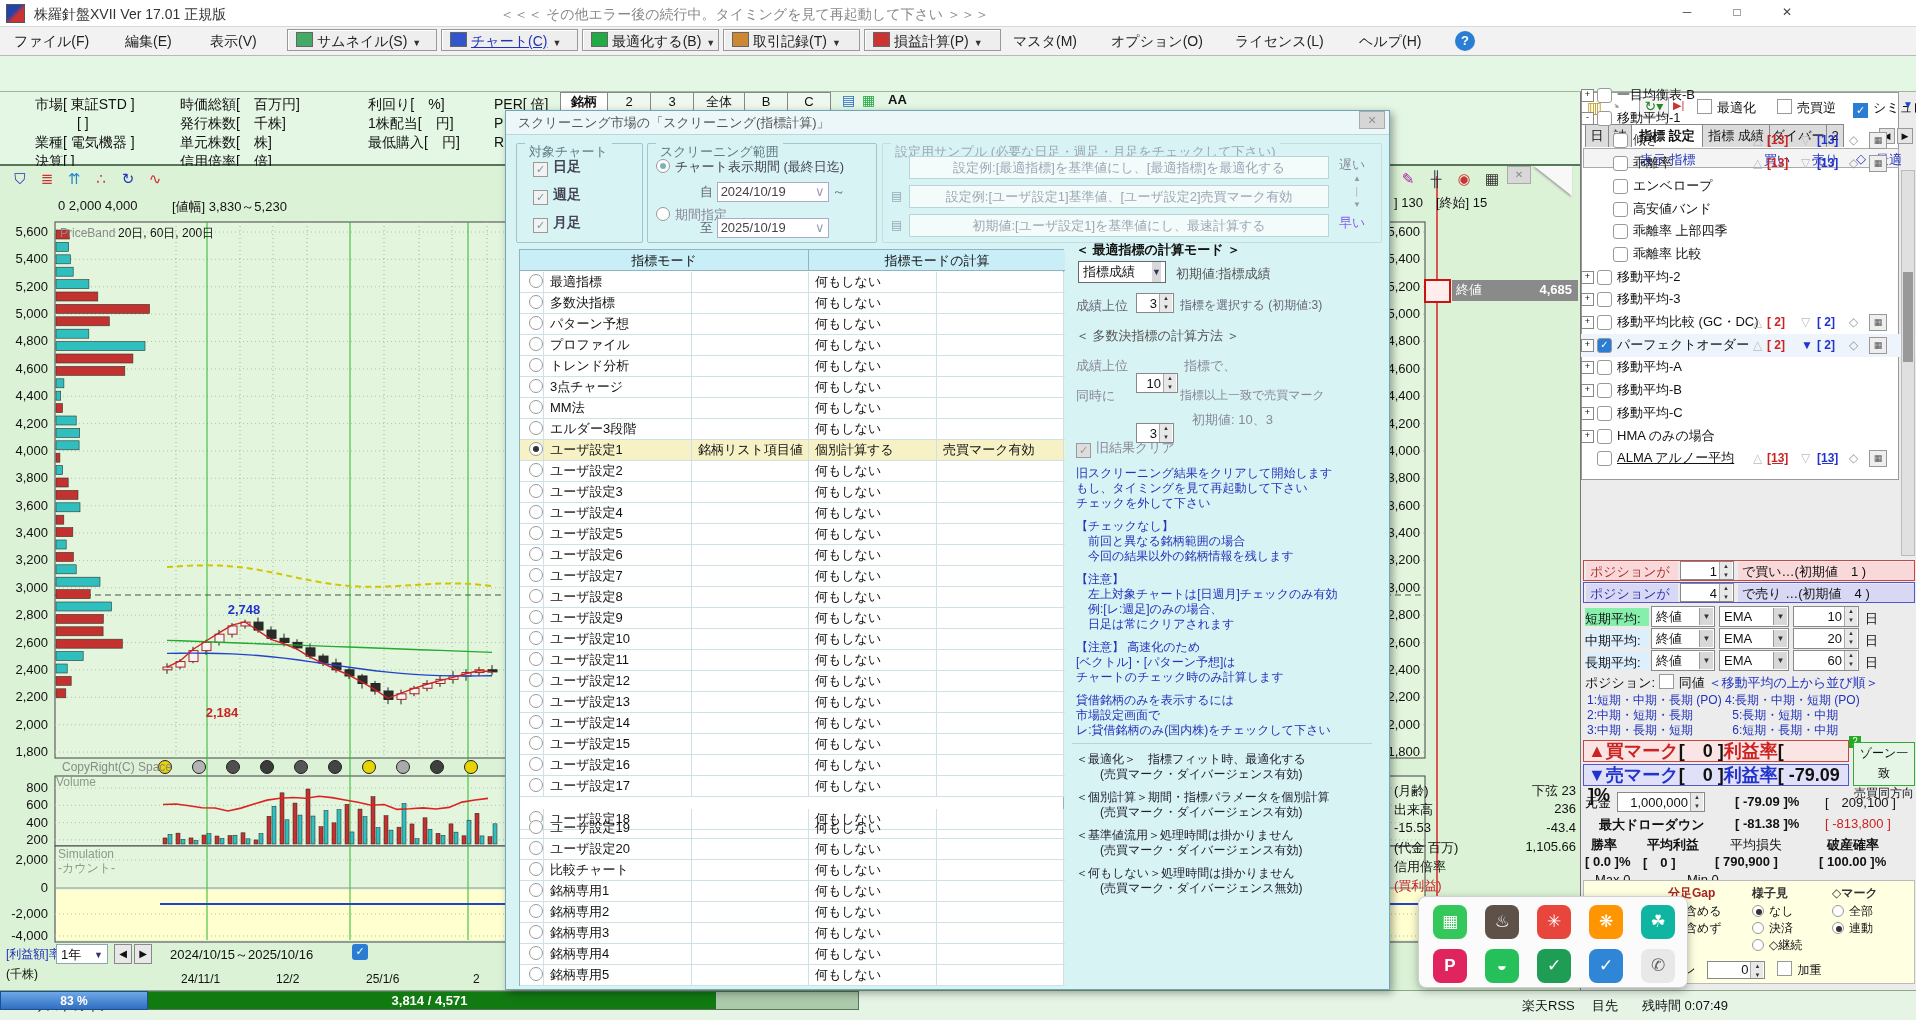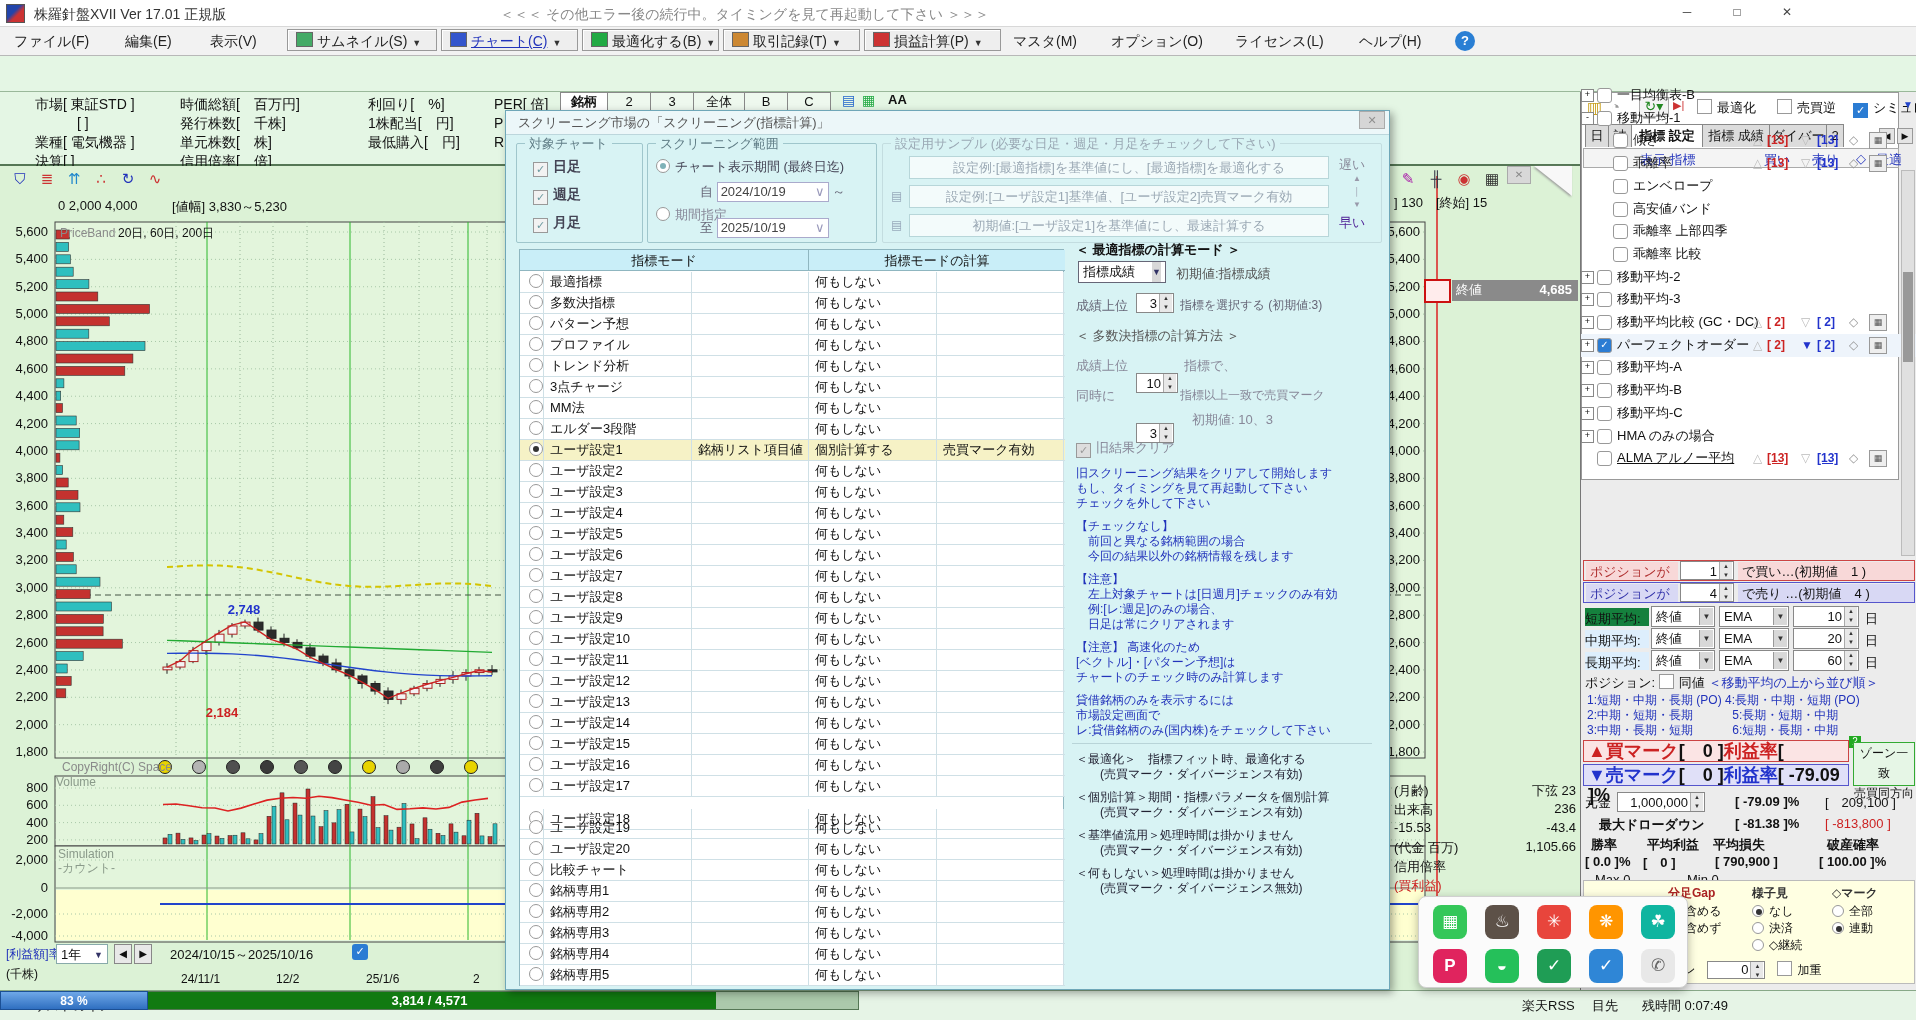--- a/index.html
+++ b/index.html
@@ -33,21 +33,21 @@
   .inftxt{font-size:14px;color:#111;}
   .inftab{top:0px;height:20px;border:1px solid #888;background:#eef8ee;text-align:center;line-height:18px;font-size:13px;}
   
   .chartregion{left:0;top:166px;width:1580px;height:824px;background:#dcf2d6;}
   .cicon{top:2px;width:24px;height:24px;text-align:center;line-height:22px;font-size:15px;color:#2233bb;}
   
   .dialog{left:505px;top:110px;width:885px;height:880px;background:#d8f3f4;border:1px solid #6fa7b8;box-shadow:3px 3px 8px rgba(0,0,0,.35);z-index:50;}
   .dtitle{left:0;top:0;width:100%;height:24px;background:#ecf7f9;border-bottom:1px solid #bcd6dc;color:#555;font-size:13px;line-height:24px;padding-left:12px;}
   .dclose{right:5px;top:3px;width:26px;height:18px;background:#d6d6d6;border:1px solid #aaa;color:#909090;text-align:center;line-height:16px;font-size:11px;}
   .grp{border:1px solid #9fc6cc;border-radius:2px;}
-  .glegend{position:absolute;top:-9px;left:8px;background:#d8f3f4;padding:0 4px;color:#607d86;font-size:13px;}
+  .glegend{position:absolute;top:-9px;left:8px;background:#d8f3f4;padding:8px 4px;color:#607d86;font-size:13px;}
   .cb{display:inline-block;width:13px;height:13px;border:1px solid #999;background:#f2f2f2;color:#6b9aa0;font-size:11px;line-height:12px;text-align:center;vertical-align:-2px;margin-right:5px;}
   .rdo{display:inline-block;width:12px;height:12px;border:1px solid #999;border-radius:50%;background:#fff;vertical-align:-2px;margin-right:5px;position:relative;}
   .rdo.sel::after{content:"";position:absolute;left:3px;top:3px;width:6px;height:6px;border-radius:50%;background:#333;}
   .rdo.gsel::after{content:"";position:absolute;left:3px;top:3px;width:6px;height:6px;border-radius:50%;background:#7fb2b8;}
   .datebox{background:#fff;border:1px solid #aac;color:#444;font-size:13px;line-height:18px;padding:0 3px;}
   .samplebtn{background:#f3fbfb;border:1px solid #b7d6d9;color:#9aa8b4;font-size:13px;line-height:22px;text-align:center;}
   .dtable{border:1px solid #8fb6c0;background:#fff;}
   .dth{background:#c9eef8;border-bottom:1px solid #8fb6c0;font-size:13px;text-align:center;line-height:21px;color:#111;}
   .drow{height:21px;border-bottom:1px solid #cfe0e6;font-size:13px;line-height:20px;}
   .dcell{position:absolute;top:0;height:21px;border-right:1px solid #cfe0e6;padding-left:6px;box-sizing:border-box;}
@@ -507,21 +507,21 @@
       <div class="glegend" style="color: rgb(154, 168, 180);">設定用サンプル (必要な日足・週足・月足をチェックして下さい)</div>
       <div class="abs samplebtn nowrap" style="left: 26px; top: 12px; width: 420px; height: 23px;">設定例:[最適指標]を基準値にし、[最適指標]を最適化する</div>
       <div class="abs " style="color: rgb(153, 170, 187); font-size: 12px; left: 8px; top: 45px; width: 14px; height: 14px;">▤</div>
       <div class="abs samplebtn nowrap" style="left: 26px; top: 41px; width: 420px; height: 23px;">設定例:[ユーザ設定1]基準値、[ユーザ設定2]売買マーク有効</div>
       <div class="abs " style="color: rgb(153, 170, 187); font-size: 12px; left: 8px; top: 74px; width: 14px; height: 14px;">▤</div>
       <div class="abs samplebtn nowrap" style="left: 26px; top: 70px; width: 420px; height: 23px;">初期値:[ユーザ設定1]を基準値にし、最速計算する</div>
       <div class="abs " style="color: rgb(136, 136, 153); font-size: 13px; left: 456px; top: 12px; width: 34px; height: 16px;">遅い</div>
       <div class="abs " style="color: rgb(153, 153, 170); font-size: 8px; white-space: pre; line-height: 13px; text-align: center; left: 468px; top: 28px; width: 12px; height: 40px;">▲
 │
 ▼</div>
-      <div class="abs " style="color: #4c1d95; font-size: 13px; left: 456px; top: 70px; width: 34px; height: 16px;">早い</div>
+      <div class="abs " style="color: #8b5cf6; font-size: 13px; left: 456px; top: 70px; width: 34px; height: 16px;">早い</div>
     </div>
     <div class="abs dtable" style="left: 13px; top: 138px; width: 545px; height: 737px;">
       <div class="abs dth" style="border-right: 1px solid rgb(143, 182, 192); left: 0px; top: 0px; width: 289px; height: 21px;">指標モード</div>
       <div class="abs dth" style="left: 289px; top: 0px; width: 256px; height: 21px;">指標モードの計算</div>
       <div class="abs drow" style="left: 0px; top: 22px; width: 545px; height: 21px;">
         <div class="abs dcell nowrap" style="left: 0px; top: 0px; width: 24px; height: 21px;"><span class="rdo" style="margin-left: 3px;"></span></div>
         <div class="abs dcell nowrap" style="left: 24px; top: 0px; width: 148px; height: 21px;">最適指標</div>
         <div class="abs dcell nowrap" style="left: 172px; top: 0px; width: 117px; height: 21px;"></div>
         <div class="abs dcell nowrap" style="left: 289px; top: 0px; width: 128px; height: 21px;">何もしない</div>
         <div class="abs dcell nowrap" style="left: 417px; top: 0px; width: 127px; height: 21px;"></div>
@@ -941,21 +941,21 @@
       <div class="abs nowrap" style="background: rgb(248, 216, 216); color: rgb(176, 48, 48); padding-left: 4px; font-size: 13px; left: 2px; top: 1px; width: 92px; height: 18px;">ポジションが</div>
       <div class="abs spin" style="left: 96px; top: 0px; width: 54px; height: 19px;"><span>1</span><span class="ud">▲<br>▼</span></div>
       <div class="abs nowrap" style="background: rgb(248, 216, 216); font-size: 13px; padding-left: 4px; left: 154px; top: 1px; width: 176px; height: 18px;">で買い…(初期値　1 )</div>
     </div>
     <div class="abs posrow" style="border: 1px solid rgb(85, 85, 204); left: 2px; top: 490px; width: 332px; height: 21px;">
       <div class="abs nowrap" style="background: rgb(216, 216, 244); color: rgb(51, 51, 170); padding-left: 4px; font-size: 13px; left: 2px; top: 1px; width: 92px; height: 18px;">ポジションが</div>
       <div class="abs spin" style="left: 96px; top: 0px; width: 54px; height: 19px;"><span>4</span><span class="ud">▲<br>▼</span></div>
       <div class="abs nowrap" style="background: rgb(216, 216, 244); font-size: 13px; padding-left: 4px; left: 154px; top: 1px; width: 176px; height: 18px;">で売り …(初期値　4 )</div>
     </div>
     <div class="abs avgrow" style="left: 2px; top: 514px; width: 332px; height: 22px;">
-      <div class="abs nowrap" style="background: #15803d; font-size: 13px; left: 2px; top: 2px; width: 64px; height: 18px;">短期平均:</div>
+      <div class="abs nowrap" style="background: #86efac; font-size: 13px; left: 2px; top: 2px; width: 64px; height: 18px;">短期平均:</div>
       <div class="abs combo2" style="left: 68px; top: 0px; width: 64px; height: 21px;"><span>終値</span><span class="ar">▼</span></div>
       <div class="abs combo2" style="left: 136px; top: 0px; width: 70px; height: 21px;"><span>EMA</span><span class="ar">▼</span></div>
       <div class="abs spin" style="left: 210px; top: 0px; width: 66px; height: 21px;"><span>10</span><span class="ud">▲<br>▼</span></div>
       <div class="abs nowrap" style="font-size: 13px; left: 282px; top: 2px; width: 20px; height: 18px;">日</div>
     </div>
     <div class="abs avgrow" style="left: 2px; top: 536px; width: 332px; height: 22px;">
       <div class="abs nowrap" style="background: rgb(221, 238, 252); font-size: 13px; left: 2px; top: 2px; width: 64px; height: 18px;">中期平均:</div>
       <div class="abs combo2" style="left: 68px; top: 0px; width: 64px; height: 21px;"><span>終値</span><span class="ar">▼</span></div>
       <div class="abs combo2" style="left: 136px; top: 0px; width: 70px; height: 21px;"><span>EMA</span><span class="ar">▼</span></div>
       <div class="abs spin" style="left: 210px; top: 0px; width: 66px; height: 21px;"><span>20</span><span class="ud">▲<br>▼</span></div>
@@ -985,21 +985,21 @@
       <div class="abs nowrap" style="font-weight: bold; left: 152px; top: 2px; height: 18px;">[ -79.09 ]%</div>
       <div class="abs nowrap" style="left: 242px; top: 2px; height: 18px;">[　209,100 ]</div>
     </div>
     <div class="abs " style="font-size: 13px; left: 2px; top: 724px; width: 332px; height: 18px;">
       <div class="abs nowrap" style="font-weight: bold; left: 16px; top: 0px; height: 16px;">最大ドローダウン</div>
       <div class="abs nowrap" style="font-weight: bold; left: 152px; top: 0px; height: 16px;">[ -81.38 ]%</div>
       <div class="abs nowrap" style="color: rgb(204, 34, 34); left: 242px; top: 0px; height: 16px;">[ -813,800 ]</div>
     </div>
     <div class="abs nowrap" style="font-size: 13px; font-weight: bold; left: 10px; top: 744px; height: 14px;">勝率</div>
     <div class="abs nowrap" style="font-size: 13px; font-weight: bold; left: 66px; top: 744px; height: 14px;">平均利益</div>
-    <div class="abs nowrap" style="font-size: 13px; font-weight: bold; left: 132px; top: 744px; height: 14px;">平均損失</div>
+    <div class="abs nowrap" style="font-size: 13px; font-weight: normal; left: 149px; top: 744px; height: 14px;">平均損失</div>
     <div class="abs nowrap" style="font-size: 13px; font-weight: bold; left: 246px; top: 744px; height: 14px;">破産確率</div>
     <div class="abs nowrap" style="font-size: 13px; font-weight: bold; left: 4px; top: 762px; height: 14px;">[ 0.0 ]%</div>
     <div class="abs nowrap" style="font-size: 13px; font-weight: bold; left: 62px; top: 762px; height: 14px;">[　0 ]</div>
     <div class="abs nowrap" style="font-size: 13px; font-weight: bold; left: 134px; top: 762px; height: 14px;">[ 790,900 ]</div>
     <div class="abs nowrap" style="font-size: 13px; font-weight: bold; left: 238px; top: 762px; height: 14px;">[ 100.00 ]%</div>
     <div class="abs nowrap" style="font-size: 13px; left: 14px; top: 780px; height: 14px;">Max 0</div>
     <div class="abs nowrap" style="font-size: 13px; left: 106px; top: 780px; height: 14px;">Min 0</div>
     <div class="abs gapblk">
       <div class="abs nowrap" style="font-weight: bold; color: rgb(170, 34, 34); left: 84px; top: 4px; height: 14px;">分足Gap</div>
       <div class="abs nowrap" style="left: 84px; top: 22px; width: 80px; height: 14px;"><span class="rdo sel" style="width:10px;height:10px"></span>含める</div>

